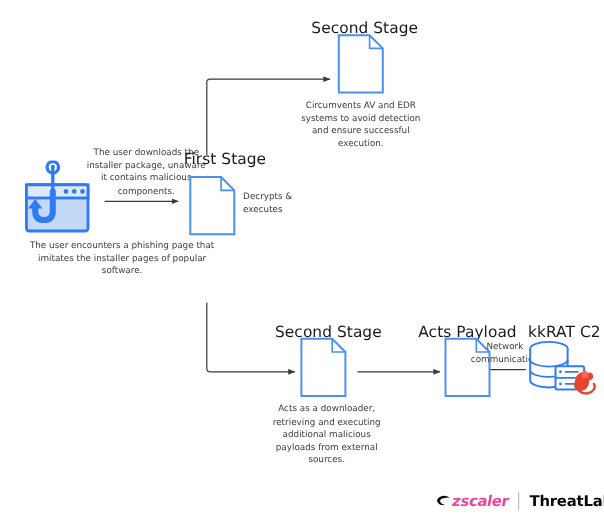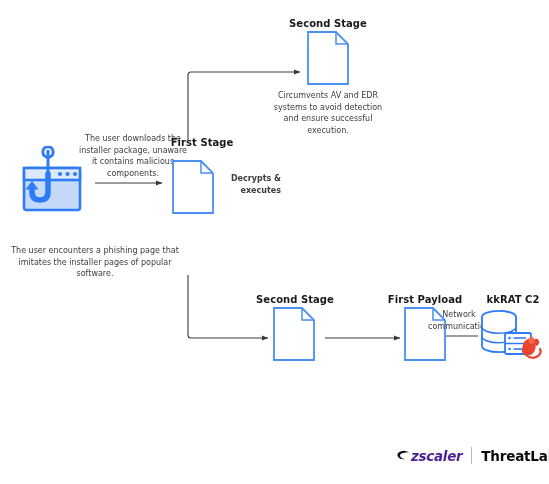--- a/index.html
+++ b/index.html
@@ -12,37 +12,36 @@
   }
   #canvas {
     position: relative;
     width: 549px;
     height: 484px;
     background: #ffffff;
     overflow: hidden;
   }
   .node-title {
     position: absolute;
-    font-size: 10px;
-    font-weight: bold;
+    font-size: 14px;
+    font-weight: normal;
     color: #1a1a1a;
     text-align: center;
     letter-spacing: 0.05px;
     white-space: nowrap;
   }
   .caption {
     position: absolute;
     font-size: 8px;
     line-height: 11.5px;
     color: #3c3c3c;
     text-align: center;
   }
   .caption-left {
-    text-align: right;
-    font-weight: bold;
+    text-align: left;
   }
   .doc-icon {
     position: absolute;
   }
   .svg-layer {
     position: absolute;
     left: 0;
     top: 0;
     width: 549px;
     height: 484px;
@@ -50,21 +49,21 @@
   }
   .footer {
     position: absolute;
     display: flex;
     align-items: center;
     gap: 9px;
   }
   .footer-brand {
     font-size: 13.5px;
     font-weight: bold;
-    color: #4c1d95;
+    color: #ec4899;
     font-style: italic;
     letter-spacing: -0.3px;
   }
   .footer-div {
     width: 1px;
     height: 17px;
     background: #b8b8b8;
   }
   .footer-labz {
     font-size: 13.5px;
@@ -128,21 +127,21 @@
       <line x1="30" y1="4" x2="30" y2="30" stroke="#2f7bf5" stroke-width="3"></line>
       <circle cx="30" cy="6" r="5.2" fill="none" stroke="#2f7bf5" stroke-width="3"></circle>
       <circle cx="30" cy="6" r="1.6" fill="#2f7bf5"></circle>
 
       <path d="M30 28 L30 46 Q30 54 22 54 Q14 54 14 46 L14 42" fill="none" stroke="#2f7bf5" stroke-width="5.5" stroke-linecap="round"></path>
 
       <path d="M7.5 43.5 L14 35 L20.5 43.5 z" fill="#2f7bf5"></path>
     </svg>
   </div>
 
-  <div class="caption" style="left:0px; top:217px; width:190px;margin-top:28px;">The user encounters a phishing page that imitates the installer pages of popular software.</div>
+  <div class="caption" style="left:16px; top:217px; width:190px;">The user encounters a phishing page that imitates the installer pages of popular software.</div>
 
   <div class="caption" style="left:78px; top:133px; width:110px;">The user downloads the installer package, unaware it contains malicious components.</div>
 
   <div class="node-title" style="left:167px; top:137px; width:70px; text-align:center;">First Stage</div>
 
   <div class="doc-icon" style="left:171px; top:159px;">
     <svg width="46" height="56" viewBox="0 0 46 56">
       <path d="M2 2 L30 2 L42 14 L42 54 L2 54 Z" fill="#ffffff" stroke="#4a90f0" stroke-width="1.8" stroke-linejoin="miter"></path>
       <path d="M30 2 L30 14 L42 14" fill="none" stroke="#4a90f0" stroke-width="1.5"></path>
     </svg>
@@ -164,22 +163,23 @@
 
   <div class="node-title" style="left:250px; top:294px; width:90px;">Second Stage</div>
 
   <div class="doc-icon" style="left:272px; top:306px;">
     <svg width="46" height="56" viewBox="0 0 46 56">
       <path d="M2 2 L30 2 L42 14 L42 54 L2 54 Z" fill="#ffffff" stroke="#4a90f0" stroke-width="1.8" stroke-linejoin="miter"></path>
       <path d="M30 2 L30 14 L42 14" fill="none" stroke="#4a90f0" stroke-width="1.5"></path>
     </svg>
   </div>
 
-
-  <div class="node-title" style="left:375px; top:294px; width:100px;">First Payload</div>
+  <div class="caption" style="left:243px; top:366px; width:108px;">Acts as a downloader, retrieving and executing additional malicious payloads from external sources.</div>
+
+  <div class="node-title" style="left:375px; top:294px; width:100px;">Acts Payload</div>
 
   <div class="doc-icon" style="left:403px; top:306px;">
     <svg width="46" height="56" viewBox="0 0 46 56">
       <path d="M2 2 L30 2 L42 14 L42 54 L2 54 Z" fill="#ffffff" stroke="#4a90f0" stroke-width="1.8" stroke-linejoin="miter"></path>
       <path d="M30 2 L30 14 L42 14" fill="none" stroke="#4a90f0" stroke-width="1.5"></path>
     </svg>
   </div>
 
 
   <div class="caption" style="left:428px; top:309px; width:62px;">Network communication</div>

